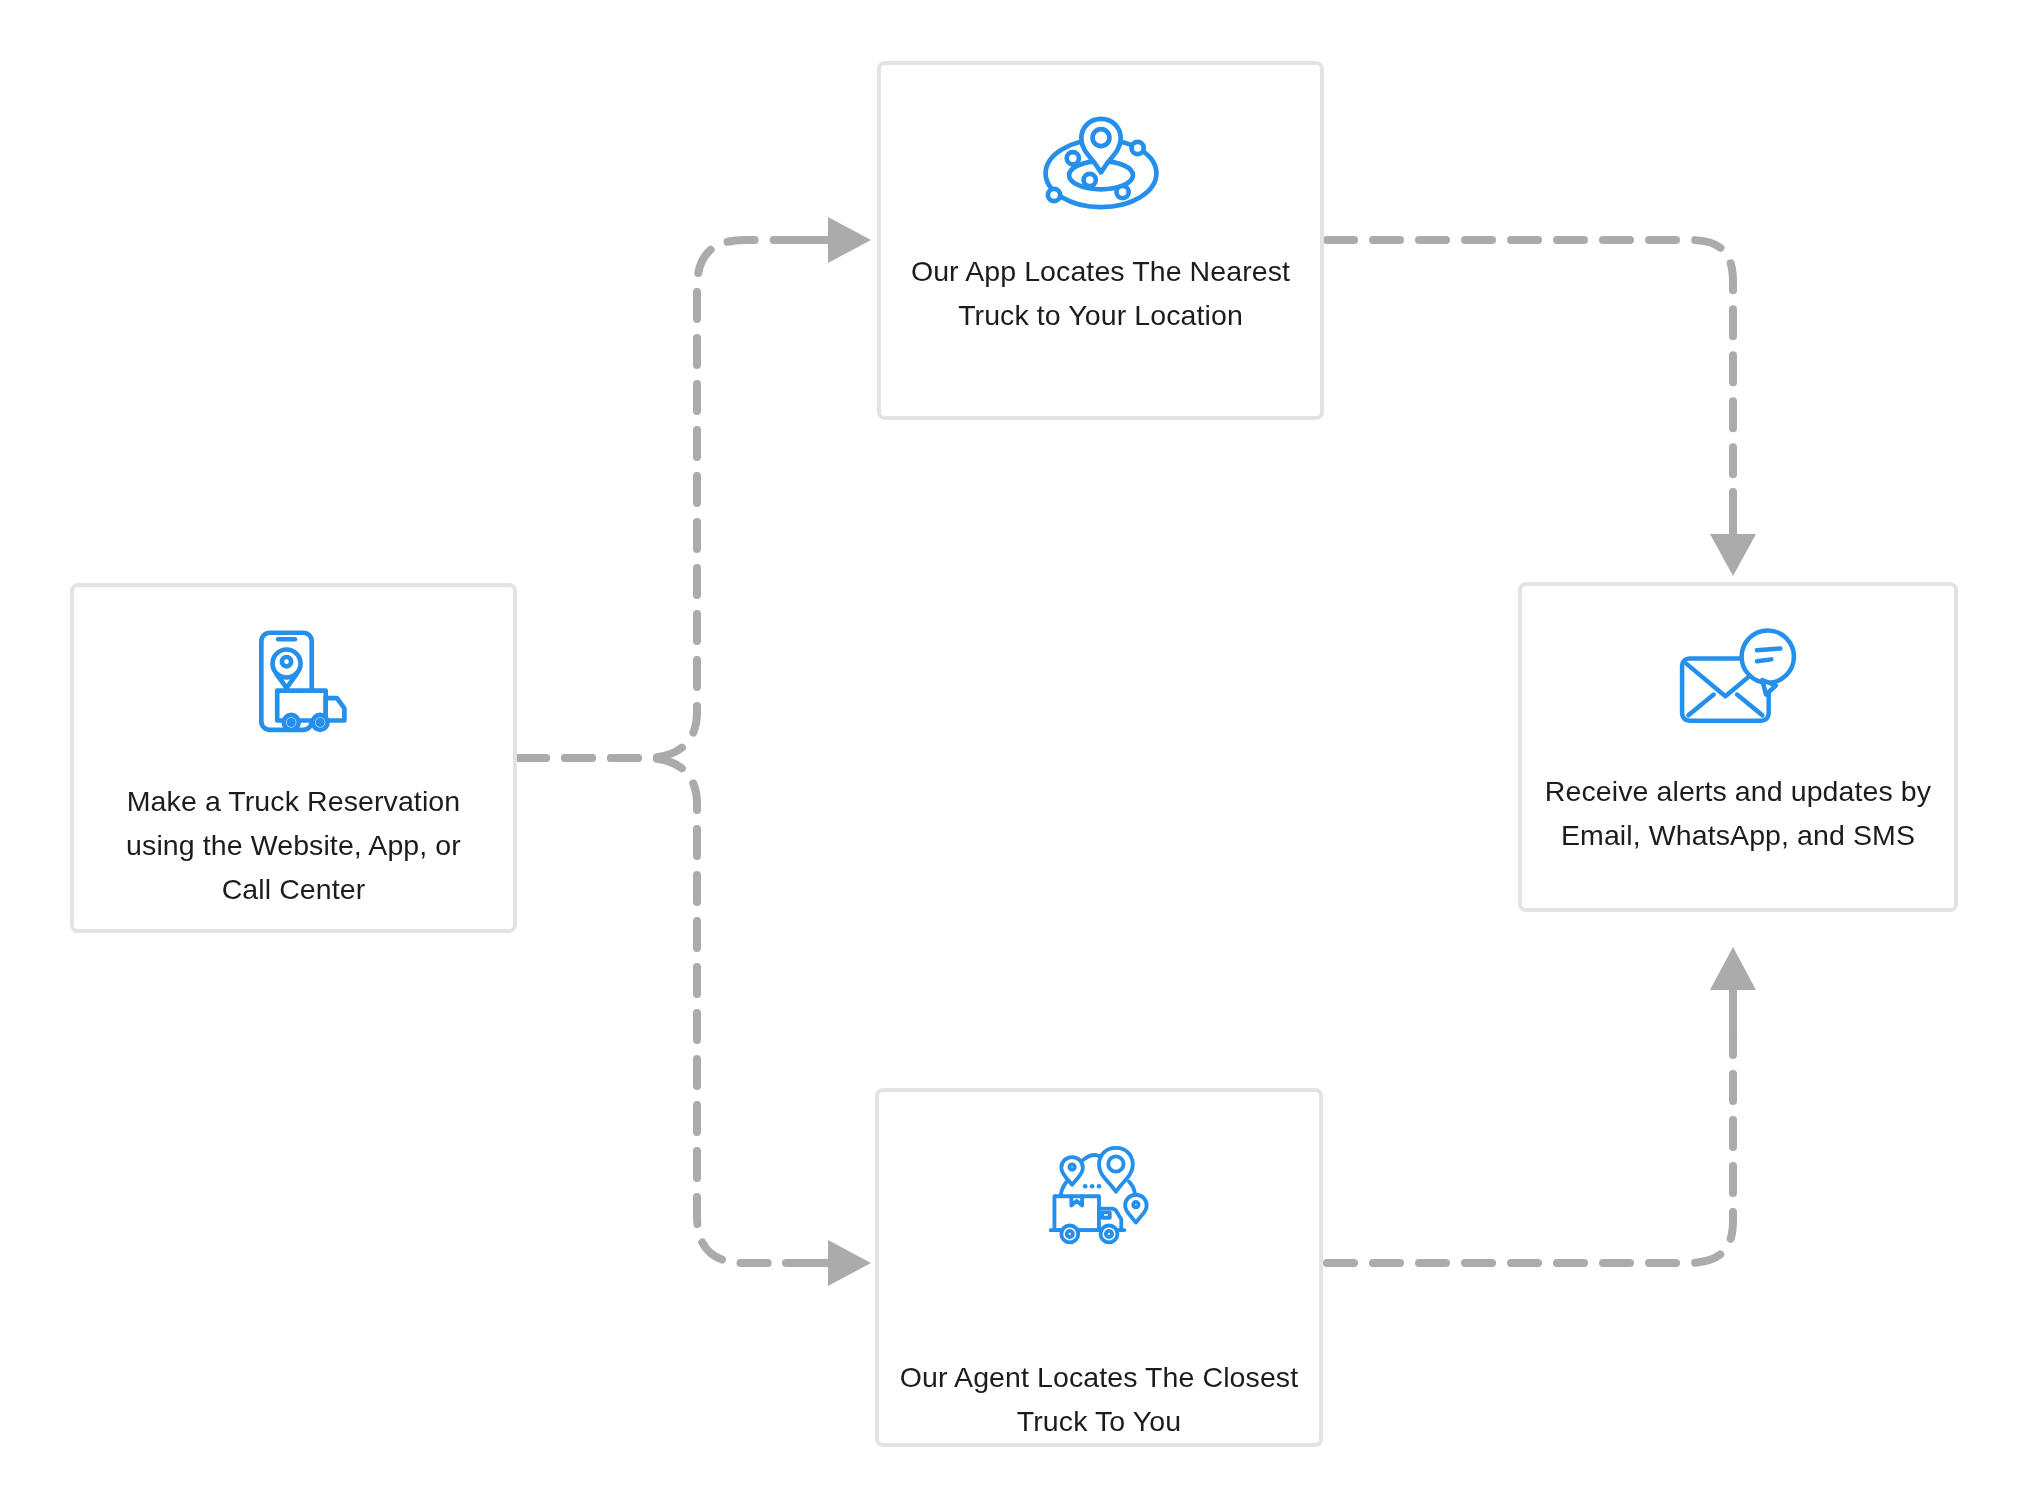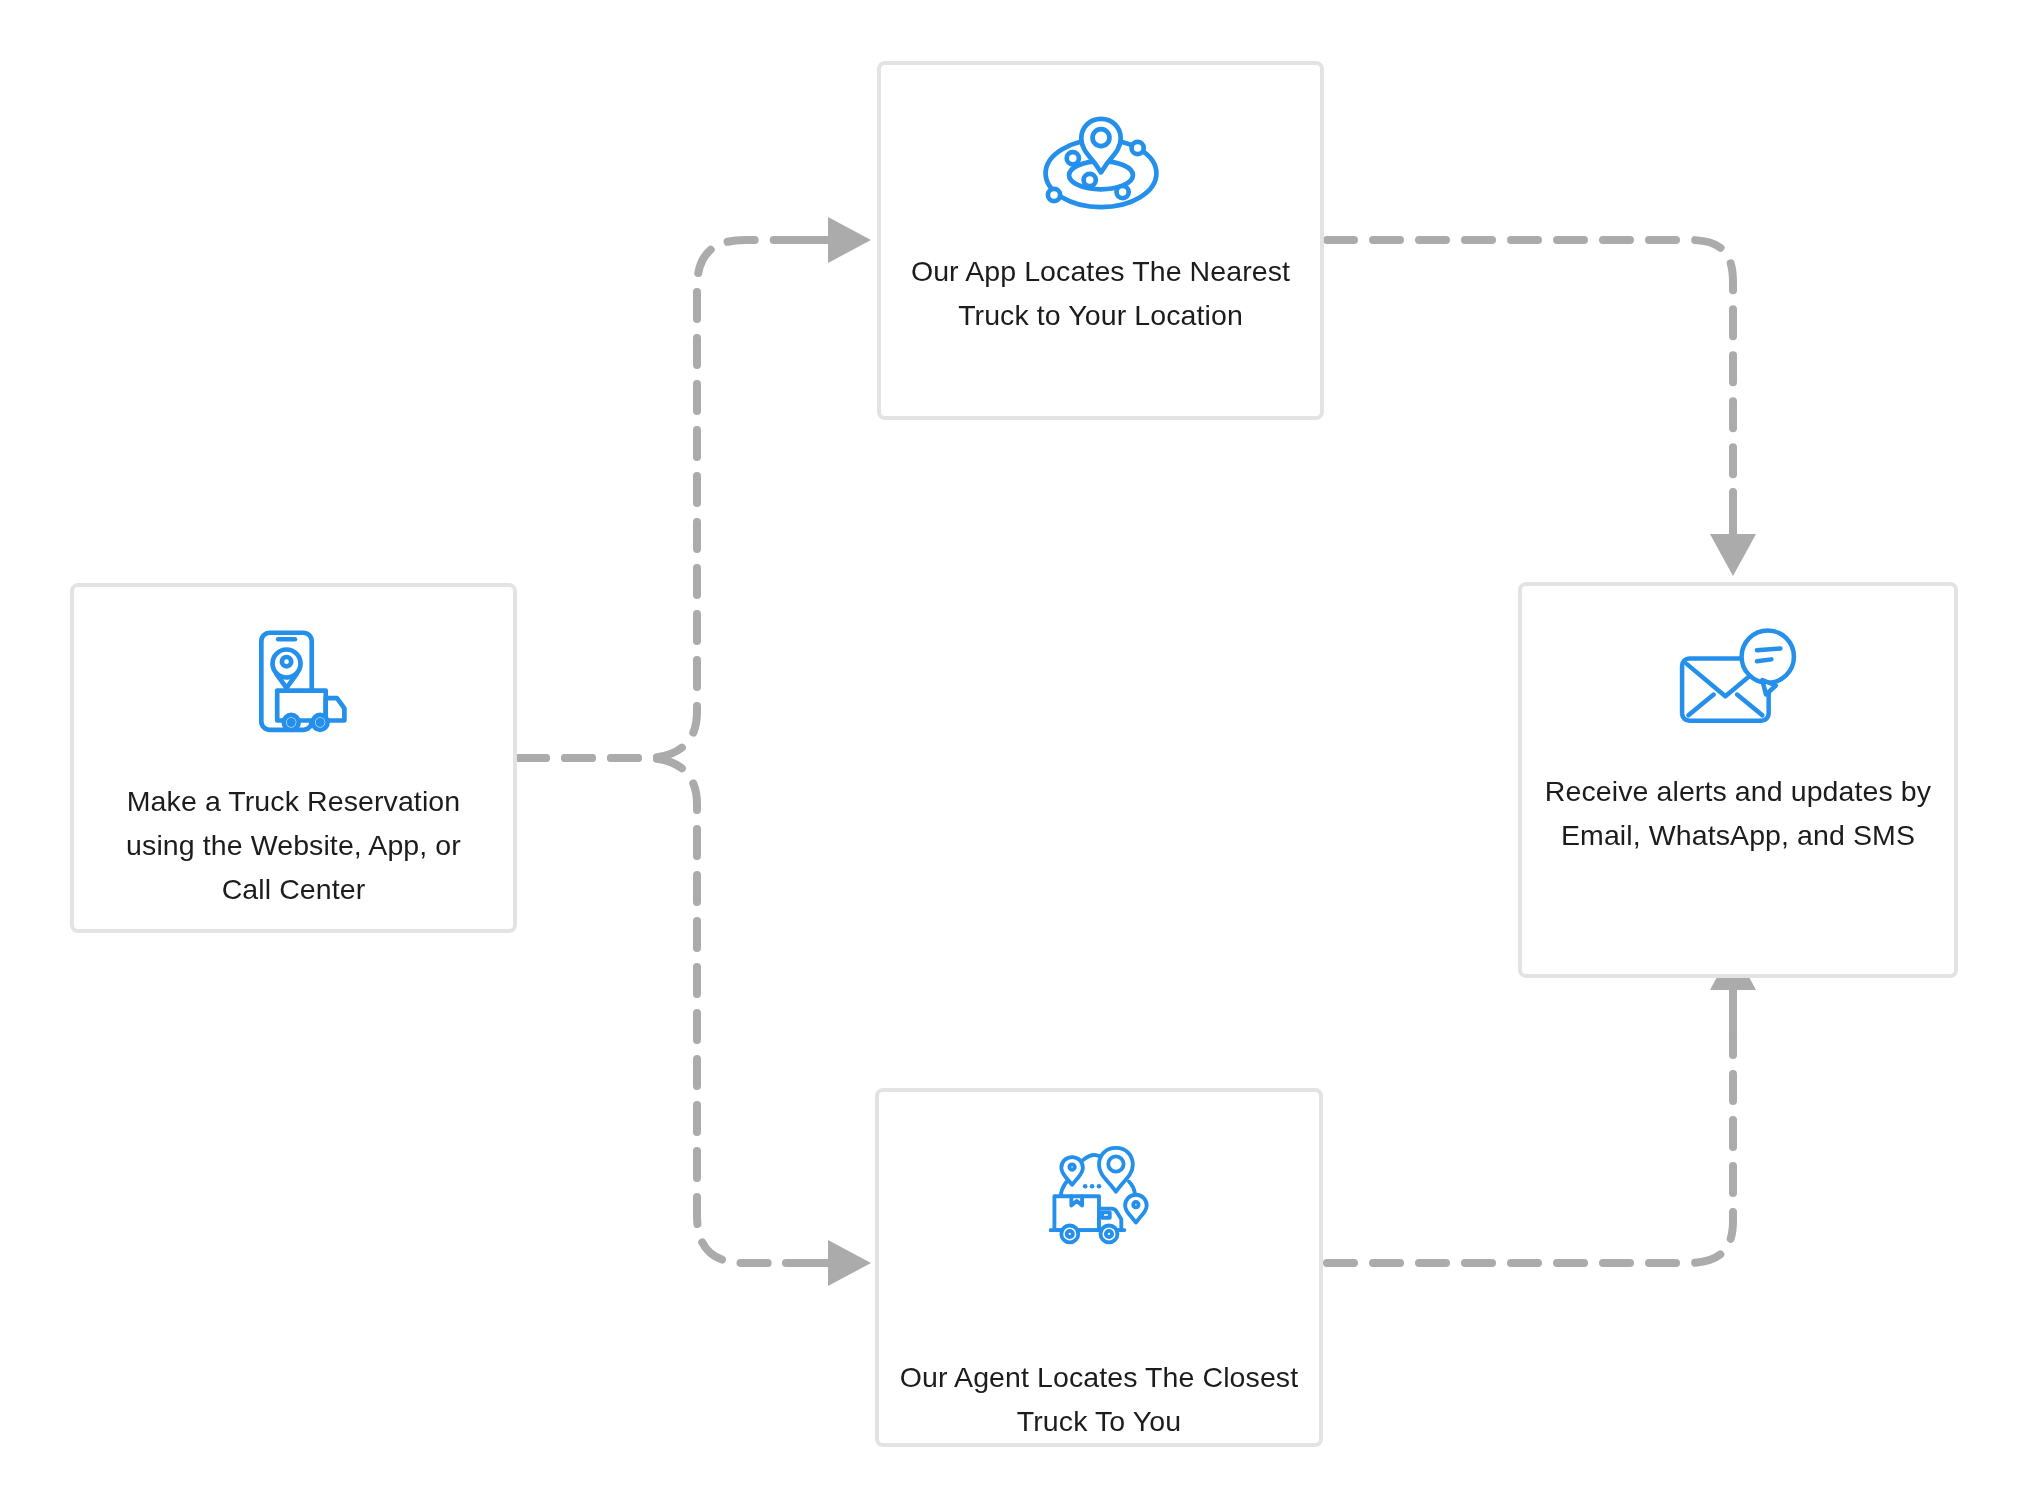--- a/index.html
+++ b/index.html
@@ -39,21 +39,21 @@
   .ic{stroke:var(--accent,#2490EB);stroke-width:5;fill:none;stroke-linecap:round;stroke-linejoin:round;}
   .ic-fill{stroke:var(--accent,#2490EB);stroke-width:5;fill:#FFFFFF;stroke-linecap:round;stroke-linejoin:round;}
   .ic-dot{fill:var(--accent,#2490EB);stroke:none;}
   
   .card-reservation{left:70px;top:583px;width:447px;height:350px;padding-top:42px;}
   .card-reservation .card-label{margin-top:38px;max-width:370px;}
   .card-app{left:877px;top:61px;width:447px;height:359px;padding-top:48px;}
   .card-app .card-label{margin-top:36px;max-width:410px;}
   .card-agent{left:875px;top:1088px;width:448px;height:359px;padding-top:52px;justify-content:space-between;}
   .card-agent .card-label{margin-top:28px;max-width:430px;}
-  .card-alerts{left:1518px;top:582px;width:440px;height:396px;padding-top:40px;}
+  .card-alerts{left:1518px;top:582px;width:440px;height:330px;padding-top:40px;}
   .card-alerts .card-label{margin-top:42px;max-width:420px;}
 </style>
 </head>
 <body>
 
 <div class="canvas">
 
   <svg class="connector-layer" viewBox="0 0 2034 1509" width="2034" height="1509">
 
     <path class="dashed-path" d="M 519 758 L 645 758 C 675 758 697 745 697 712 L 697 288 C 697 255 712 240 745 240 L 786 240"></path>

